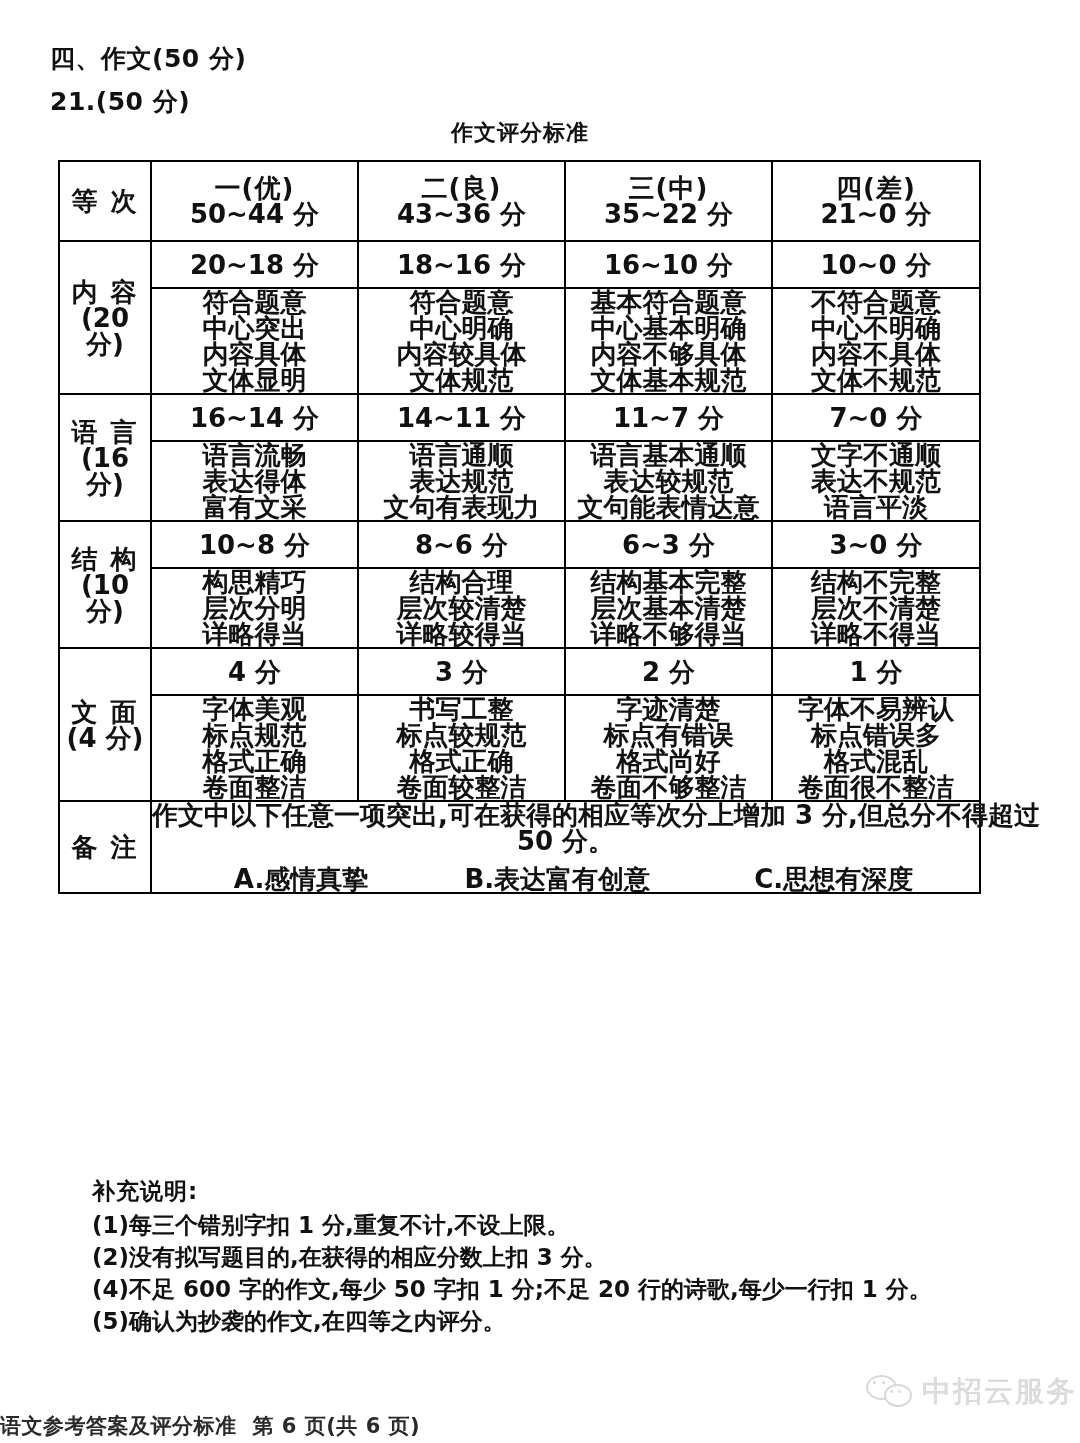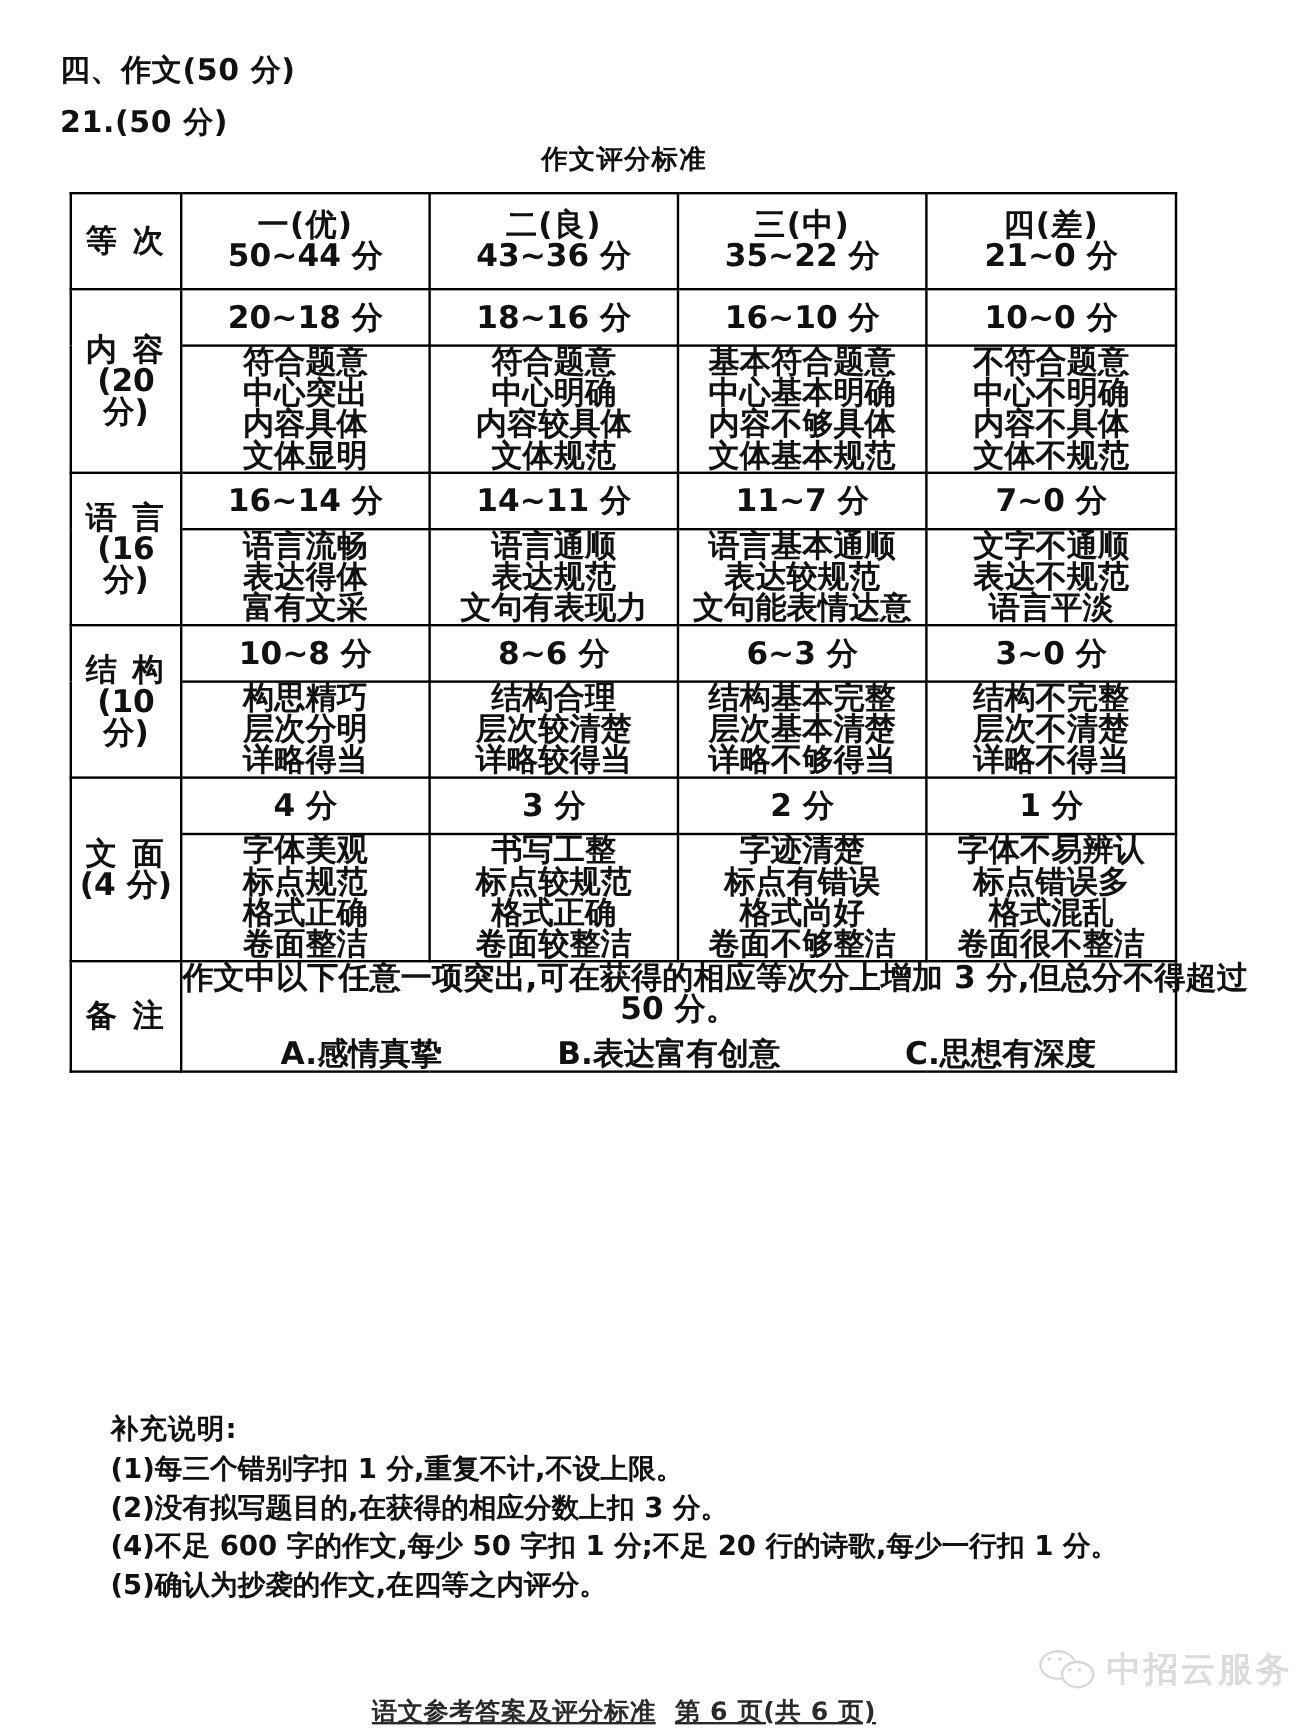--- a/index.html
+++ b/index.html
@@ -141,26 +141,24 @@
     margin-bottom: 9px;
     white-space: nowrap;
   }
 
   
   .footer {
     position: absolute;
     left: 0;
     top: 1412px;
     width: 1040px;
-    text-align: center;
     font-size: 21px;
     font-weight: bold;
     color: #2a2a2a;
     letter-spacing: 0.5px;
-    text-decoration: underline;
   }
   .footer .fpage { margin-left: 16px; }
 
   
   .watermark {
     position: absolute;
     left: 866px;
     top: 1372px;
     display: flex;
     align-items: flex-start;

